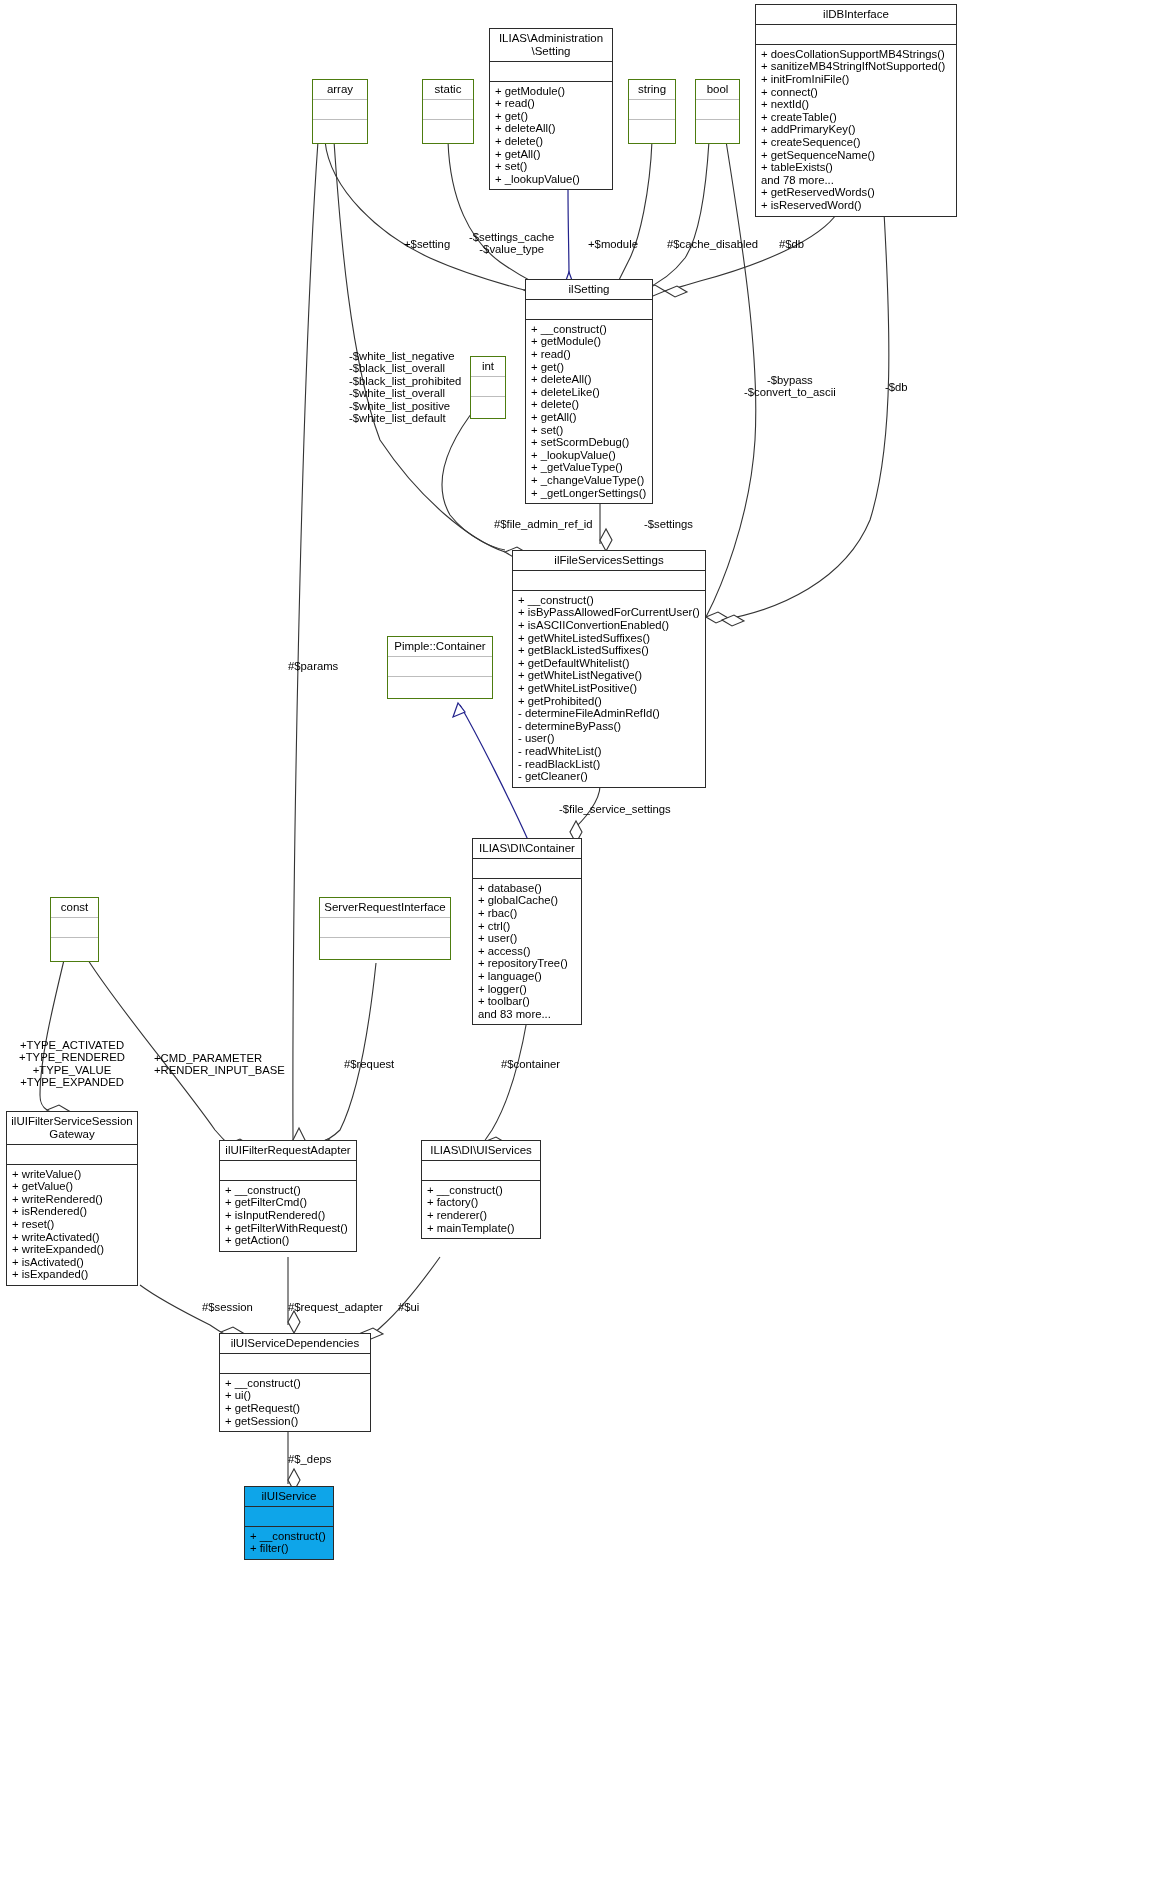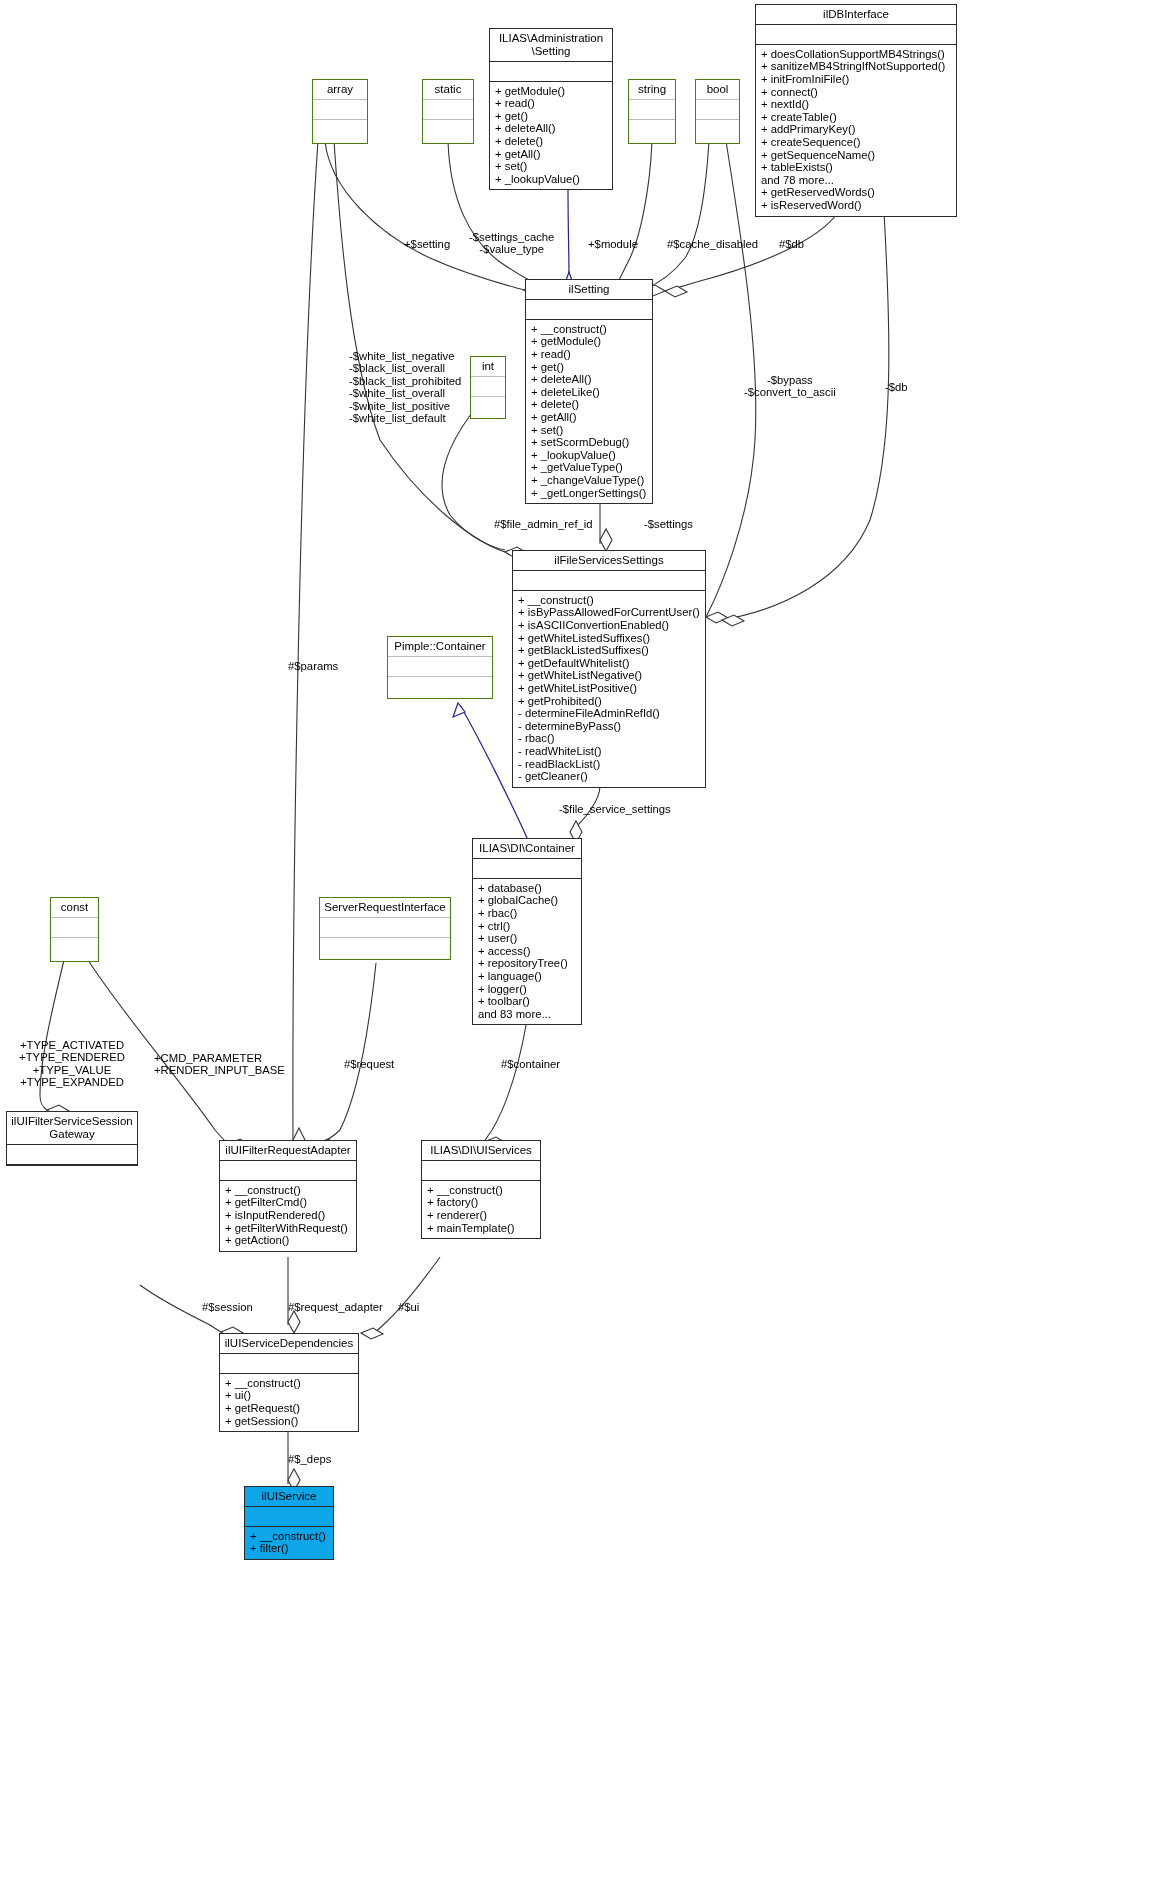--- a/index.html
+++ b/index.html
@@ -297,21 +297,21 @@
       <div>+ isByPassAllowedForCurrentUser()</div>
       <div>+ isASCIIConvertionEnabled()</div>
       <div>+ getWhiteListedSuffixes()</div>
       <div>+ getBlackListedSuffixes()</div>
       <div>+ getDefaultWhitelist()</div>
       <div>+ getWhiteListNegative()</div>
       <div>+ getWhiteListPositive()</div>
       <div>+ getProhibited()</div>
       <div>- determineFileAdminRefId()</div>
       <div>- determineByPass()</div>
-      <div>- rbac()</div>
+      <div>- user()</div>
       <div>- readWhiteList()</div>
       <div>- readBlackList()</div>
       <div>- getCleaner()</div>
     </div>
   </div>
 
   <div class="node plain" style="left:387px; top:636px; width:106px;">
     <div class="title">Pimple::Container</div>
     <div class="sep"></div>
     <div class="attrs"></div>
@@ -354,20 +354,31 @@
     <div class="sep"></div>
     <div class="ops" style="min-height:14px;"></div>
   </div>
 
   <div class="node" style="left:6px; top:1111px; width:132px;">
     <div class="title">ilUIFilterServiceSession
 Gateway</div>
     <div class="sep"></div>
     <div class="attrs"></div>
     <div class="sep"></div>
+    <div class="ops">
+      <div>+ writeValue()</div>
+      <div>+ getValue()</div>
+      <div>+ writeRendered()</div>
+      <div>+ isRendered()</div>
+      <div>+ reset()</div>
+      <div>+ writeActivated()</div>
+      <div>+ writeExpanded()</div>
+      <div>+ isActivated()</div>
+      <div>+ isExpanded()</div>
+    </div>
   </div>
 
   <div class="node" style="left:219px; top:1140px; width:138px;">
     <div class="title">ilUIFilterRequestAdapter</div>
     <div class="sep"></div>
     <div class="attrs"></div>
     <div class="sep"></div>
     <div class="ops">
       <div>+ __construct()</div>
       <div>+ getFilterCmd()</div>
@@ -383,21 +394,21 @@
     <div class="attrs"></div>
     <div class="sep"></div>
     <div class="ops">
       <div>+ __construct()</div>
       <div>+ factory()</div>
       <div>+ renderer()</div>
       <div>+ mainTemplate()</div>
     </div>
   </div>
 
-  <div class="node" style="left:219px; top:1333px; width:140px;">
+  <div class="node" style="left:219px; top:1333px; width:152px;">
     <div class="title">ilUIServiceDependencies</div>
     <div class="sep"></div>
     <div class="attrs"></div>
     <div class="sep"></div>
     <div class="ops">
       <div>+ __construct()</div>
       <div>+ ui()</div>
       <div>+ getRequest()</div>
       <div>+ getSession()</div>
     </div>

